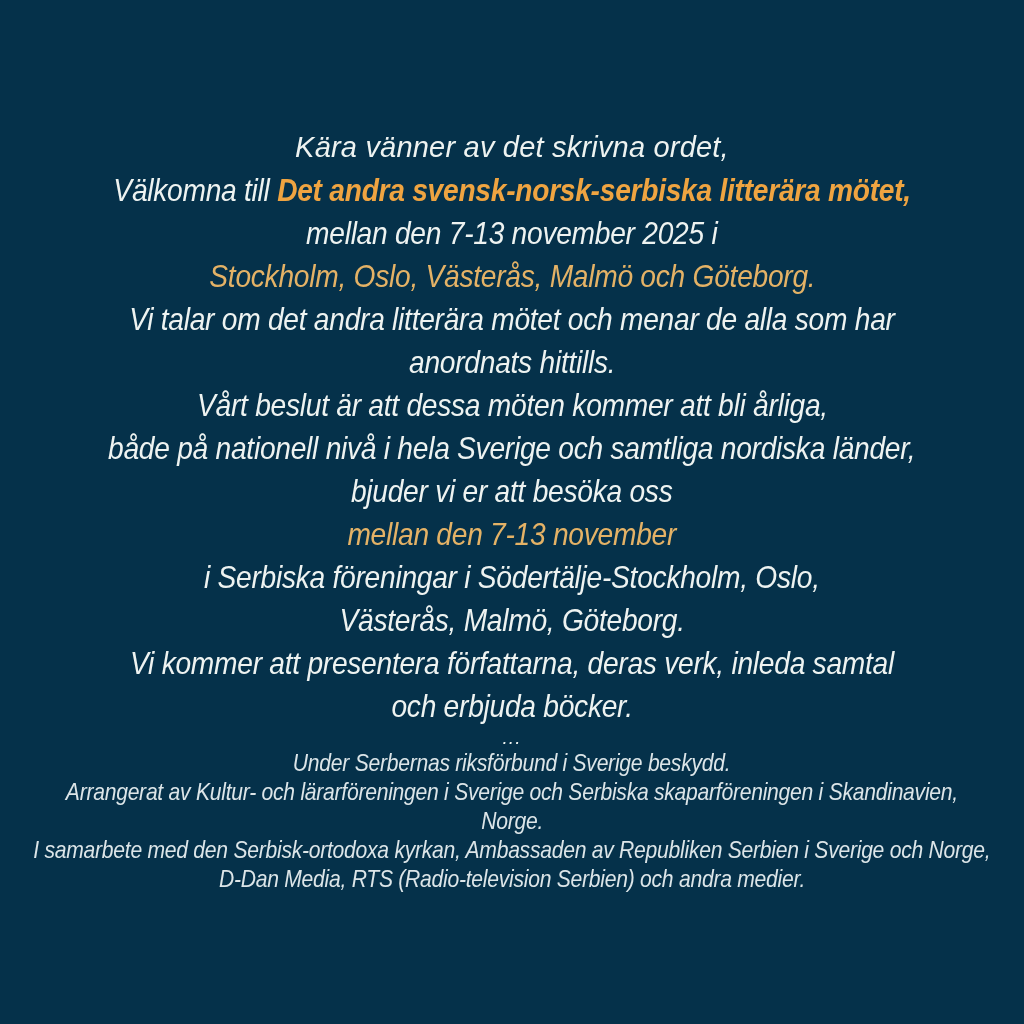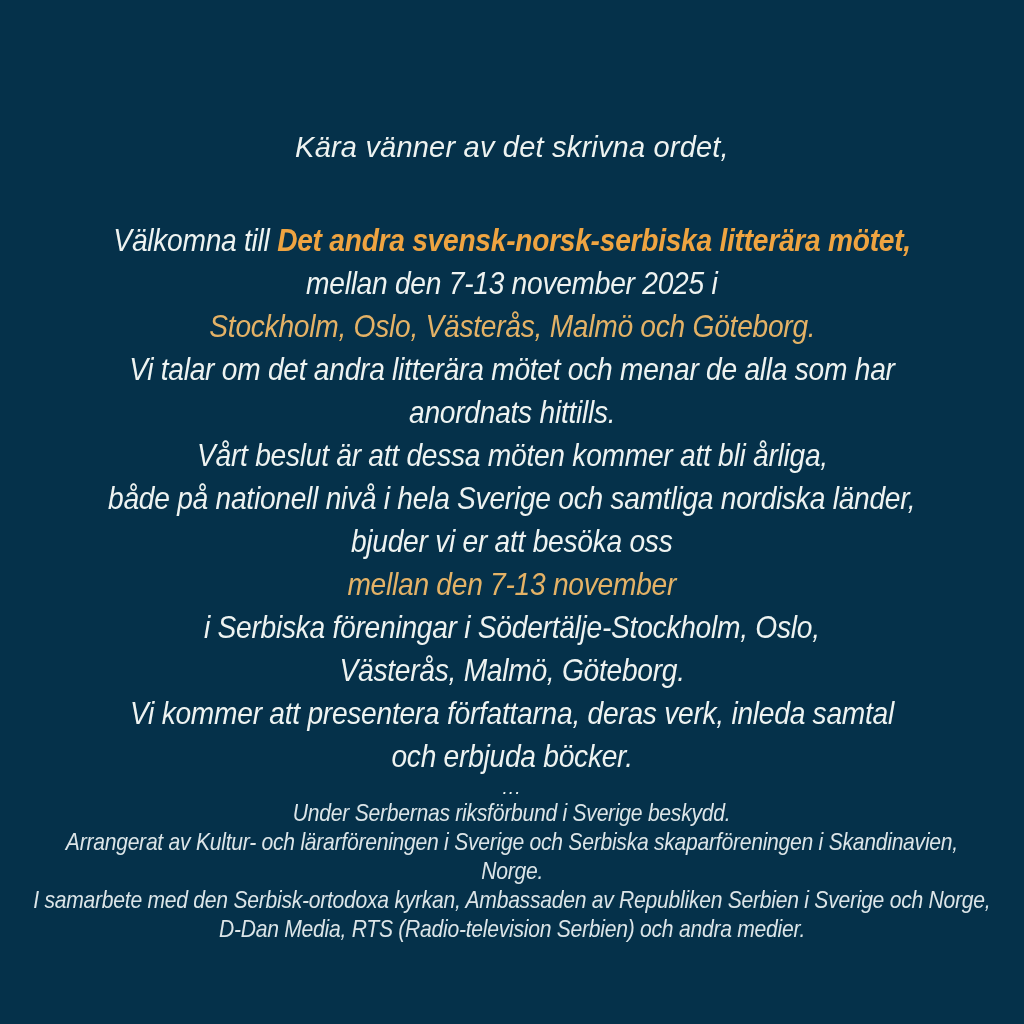--- a/index.html
+++ b/index.html
@@ -28,21 +28,20 @@
       line-height: 43px;
       letter-spacing: -0.3px;
       transform: scaleX(0.88);
       transform-origin: 50% 50%;
       text-align: center;
     }
     .greeting {
       font-size: 29px;
       transform: none;
       letter-spacing: 0.2px;
-      margin-bottom: 50px;
     }
     .gold { color: #e4b266; }
     .highlight {
       color: #efa441;
       font-weight: bold;
     }
     .separator {
       font-size: 19px;
       line-height: 20px;
       transform: none;

